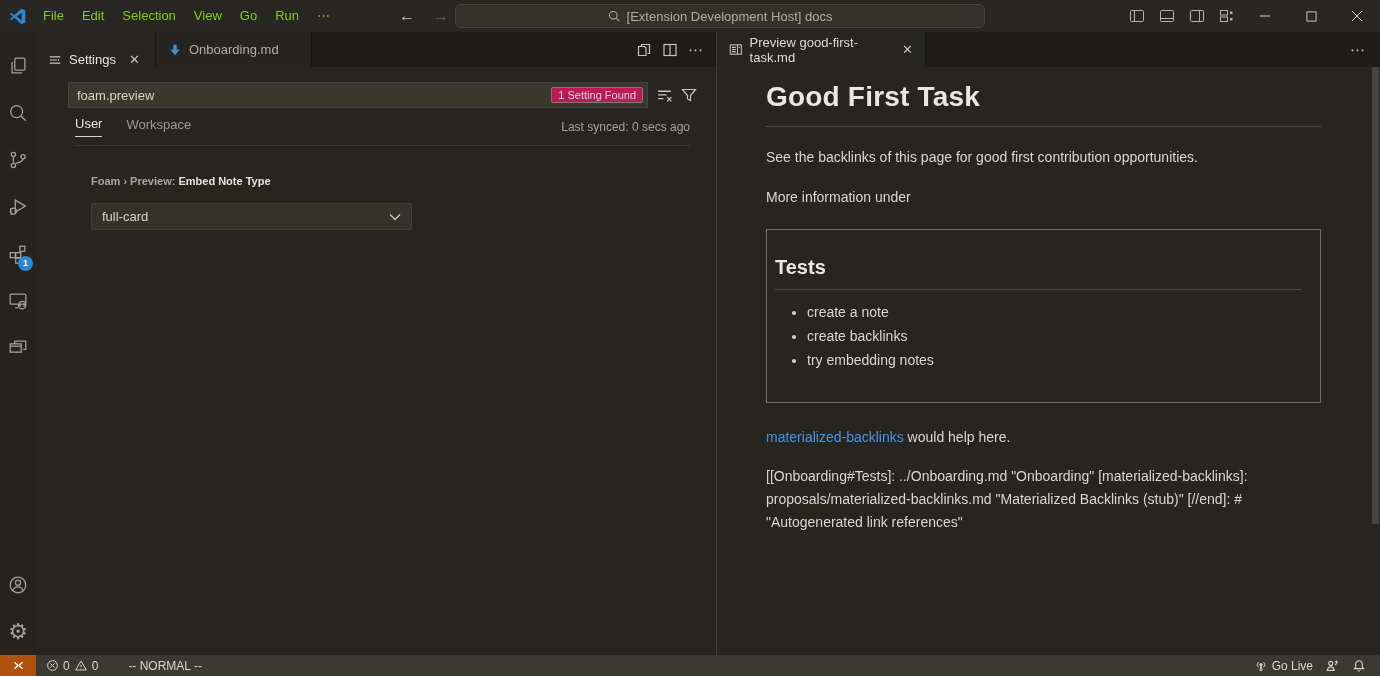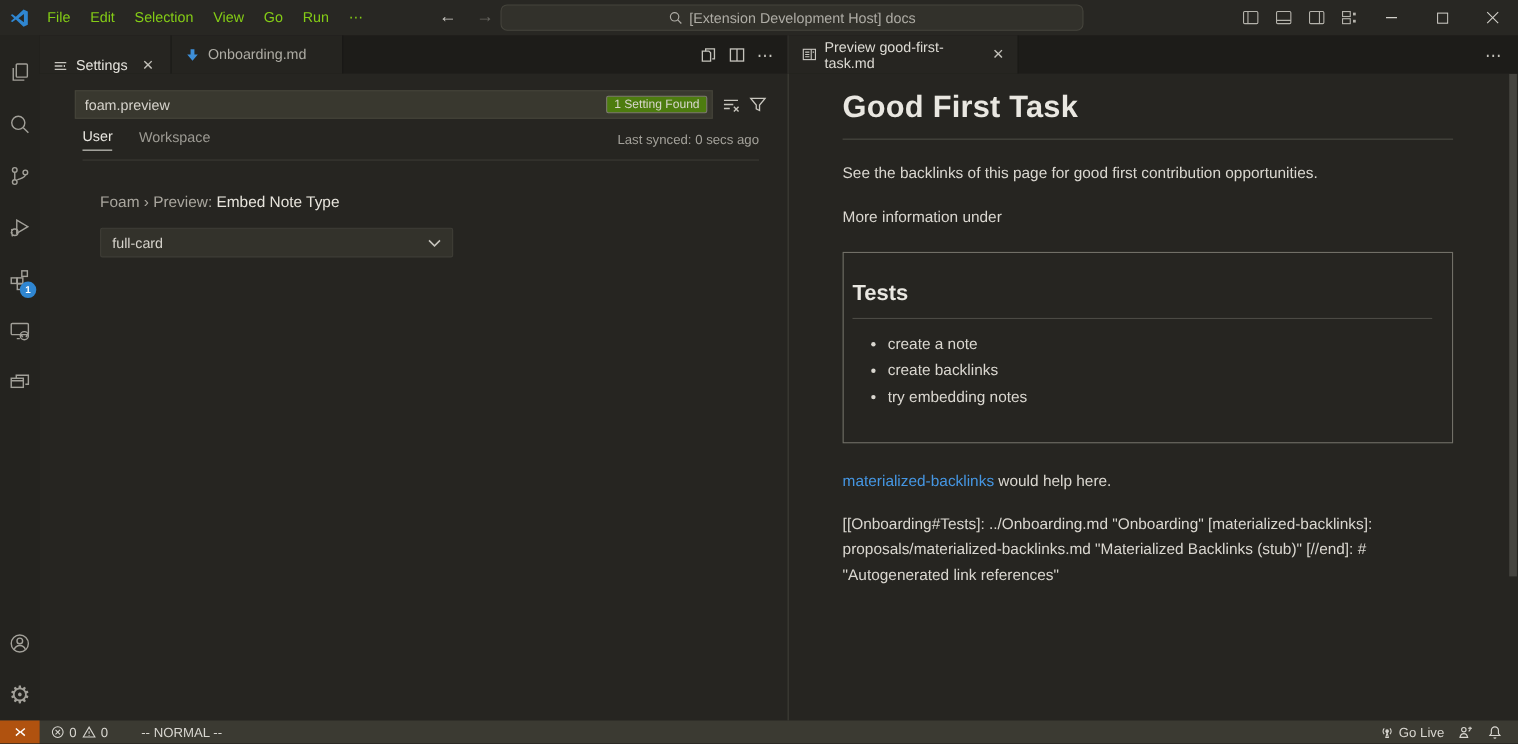--- a/index.html
+++ b/index.html
@@ -48,33 +48,33 @@
   .tabs-right .dots-right { display:flex; align-items:center; padding-right:14px; }
 
   
   .content { flex:1; display:flex; min-height:0; background:#262521; }
   .settings-pane { width:681px; flex:0 0 681px; border-right:1px solid #403f39; padding-top:15px; }
 
   .search-row { display:flex; align-items:center; margin:0 0 0 32px; width:658px; }
   .search-box { width:580px; height:26px; background:#39382f; border:1px solid #45443a; display:flex; align-items:center; }
   .search-box input { flex:1; background:transparent; border:none; outline:none; color:#d6d3cc;
     font-size:13px; font-family:"Liberation Sans",sans-serif; padding:0 8px; }
-  .result-badge { background:#4d7c0f; border:1px solid #7c7a6e; color:#d8d6cc; font-size:11px;
+  .result-badge { background:#be185d; border:1px solid #7c7a6e; color:#d8d6cc; font-size:11px;
     padding:1px 6px; margin-right:4px; border-radius:2px; white-space:nowrap; }
   .search-icons { display:flex; align-items:center; gap:8px; margin-left:8px; color:#c8c6be; }
 
   .scope-row { display:flex; align-items:center; height:38px; margin-left:39px; margin-right:26px;
     border-bottom:1px solid #3b3a34; }
   .scope-tab { margin-right:24px; padding-bottom:5px; color:#9d9b94; }
   .scope-tab.active { color:#e8e6e0; border-bottom:1px solid #d8d6d0; }
   .scope-fill { flex:1; }
   .last-synced { color:#a3a19a; font-size:12px; }
 
   .setting-block { margin:29px 0 0 55px; }
-  .setting-title { font-weight:normal; font-size:14px; }
+  .setting-title { font-weight:bold; font-size:11px; }
   .setting-cat { color:#a9a69e; }
   .setting-name { color:#e7e4dc; }
   .select-box { margin-top:16px; width:321px; height:27px; background:#33322b; border:1px solid #3f3e37;
     border-radius:2px; display:flex; align-items:center; padding:0 10px; color:#d6d3cc; }
   .select-fill { flex:1; }
 
   
   .preview-pane { flex:1; position:relative; padding:14px 0 0 49px; overflow:hidden; }
   .md { width:555px; color:#dad7d0; font-size:14px; }
   .md h1 { font-size:28px; font-weight:600; color:#e9e7e1; padding-bottom:13px; border-bottom:1px solid #4b4a44; letter-spacing:.2px; }

